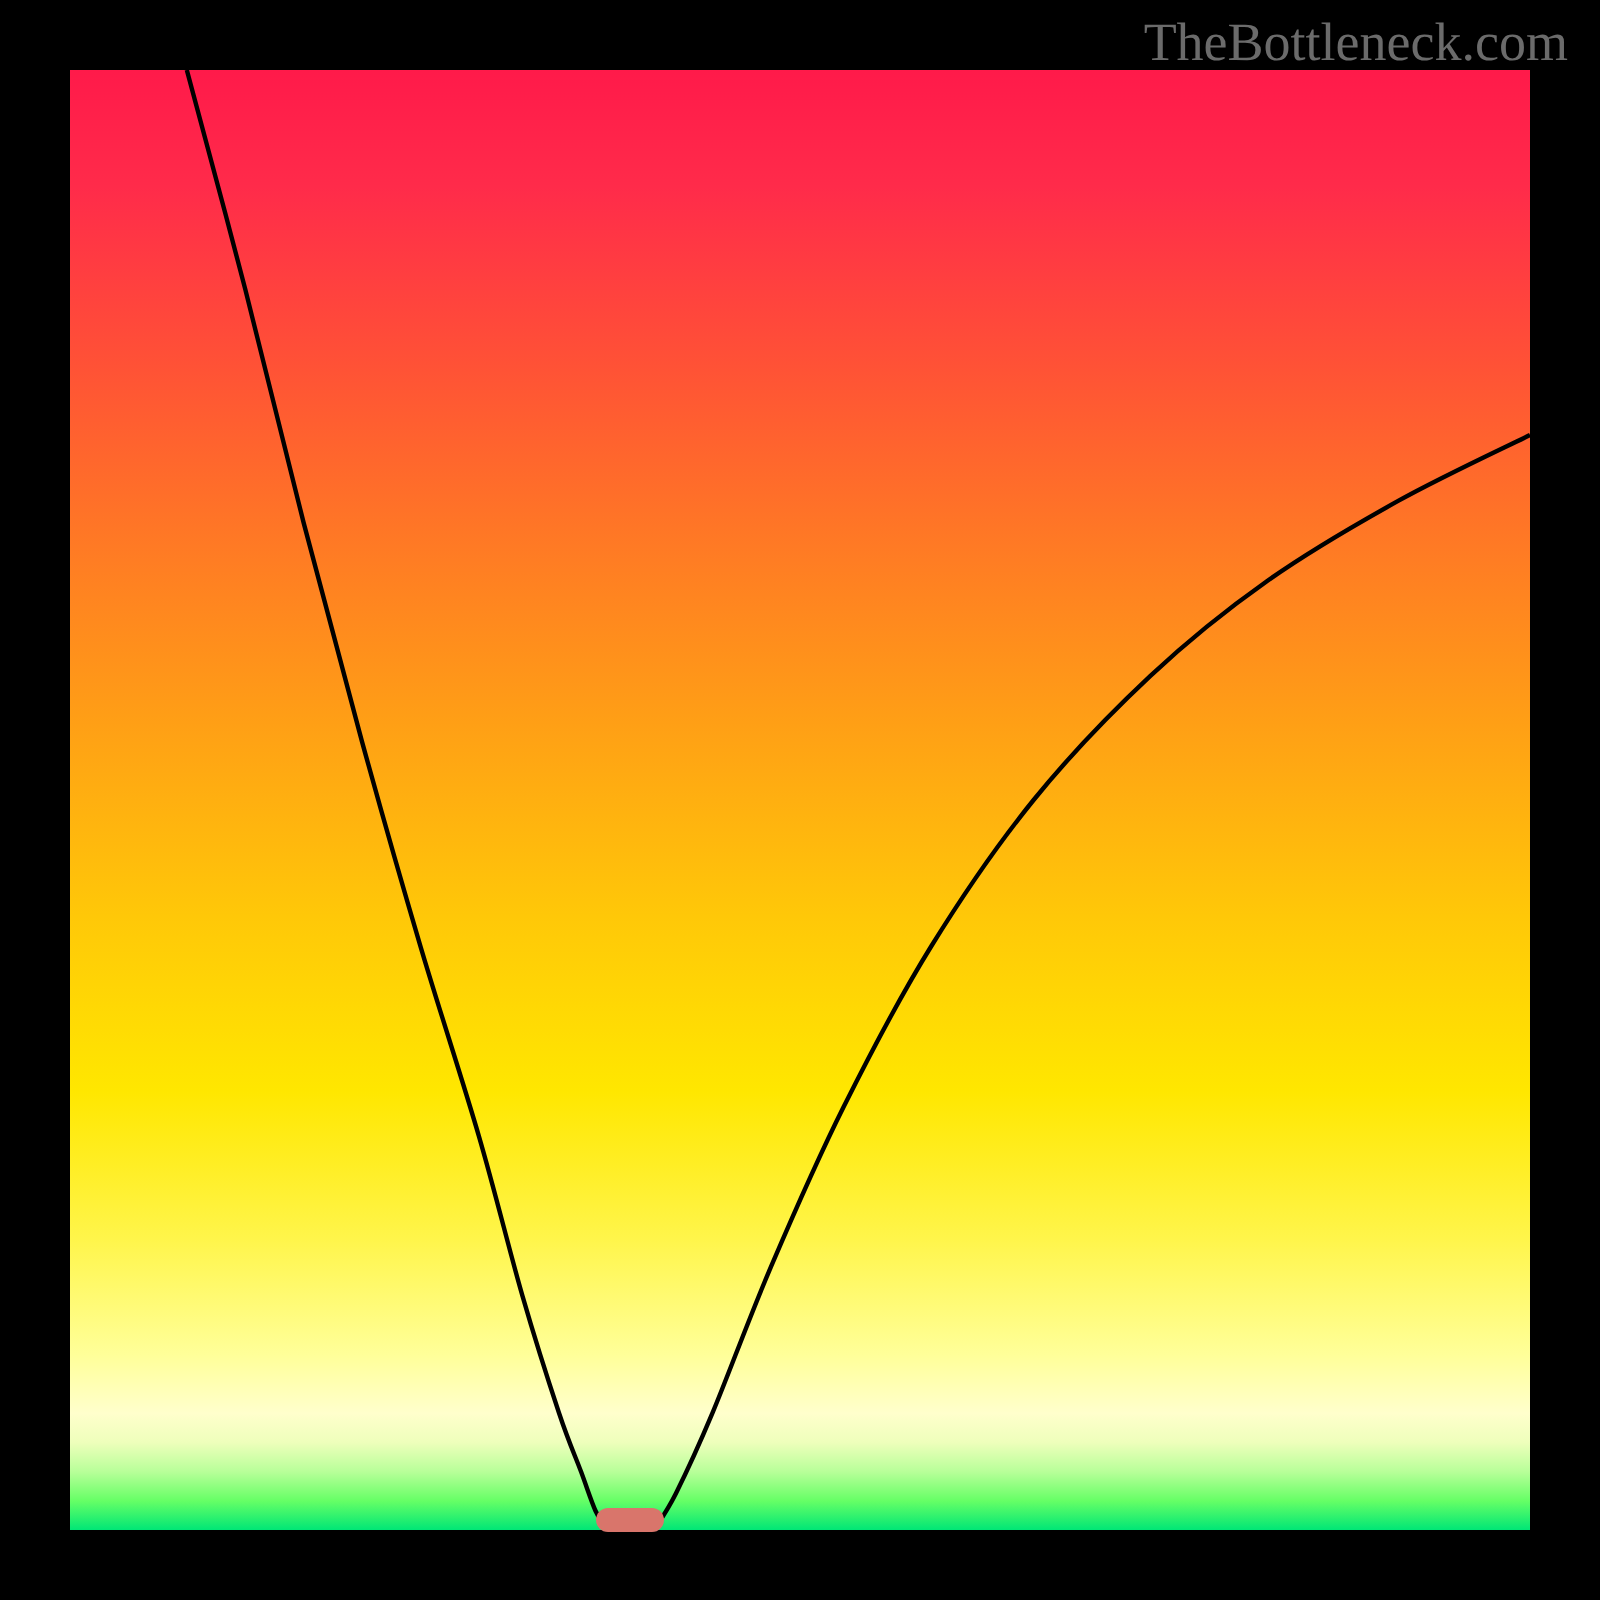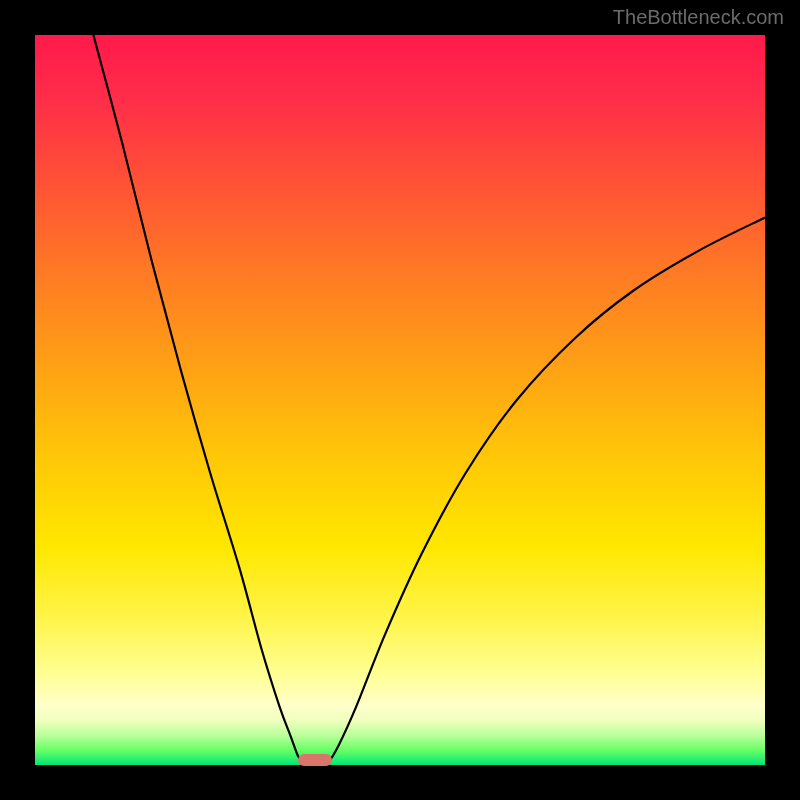--- a/index.html
+++ b/index.html
@@ -8,22 +8,22 @@
     width: 800px;
     height: 800px;
     background: #000;
     position: relative;
     overflow: hidden;
   }
   .watermark {
     position: absolute;
     top: 6px;
     right: 16px;
-    font-family: Liberation Sans, sans-serif;
-    font-size: 20px;
+    font-family: Liberation Serif, serif;
+    font-size: 27px;
     font-weight: 500;
     color: #6b6b6b;
     z-index: 10;
   }
   .plot-area {
     position: absolute;
     left: 35px;
     top: 35px;
     width: 730px;
     height: 730px;

